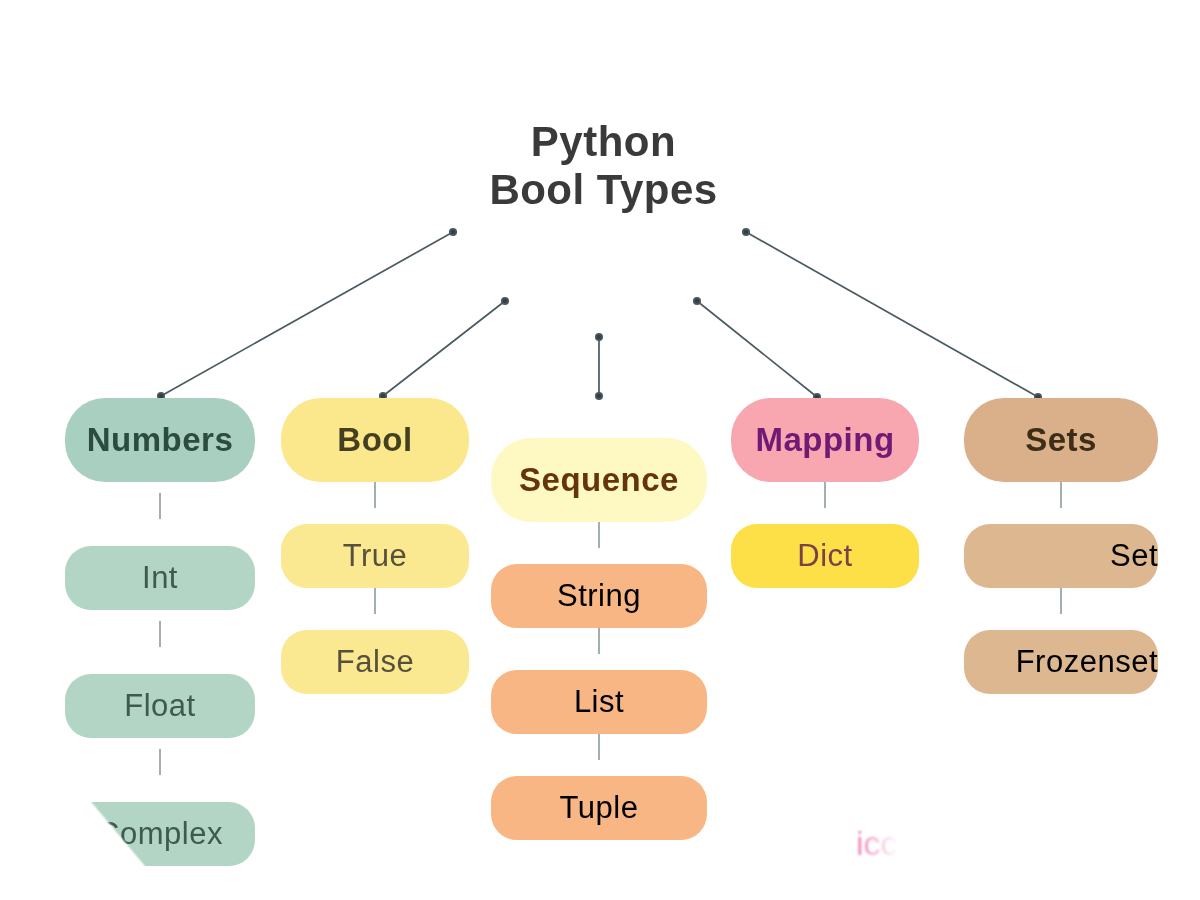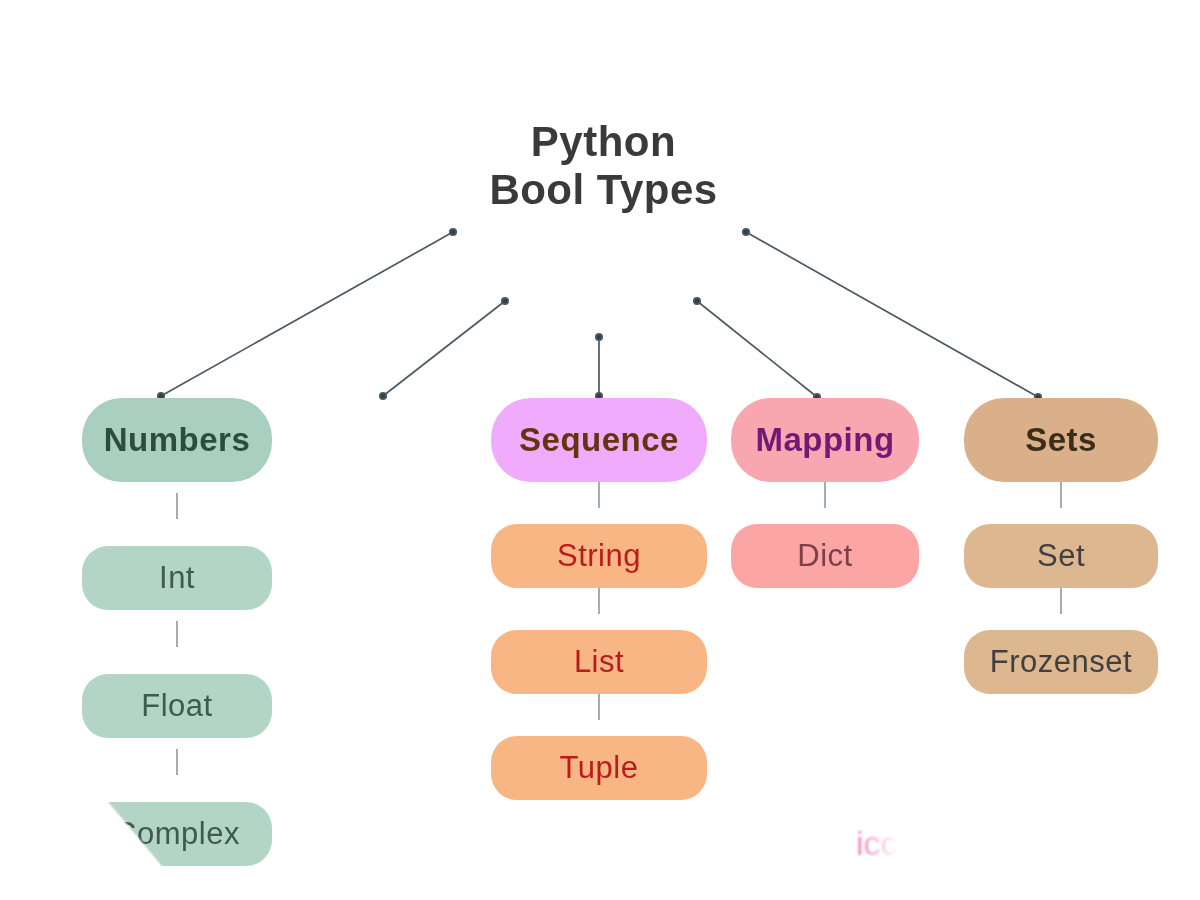--- a/index.html
+++ b/index.html
@@ -58,26 +58,26 @@
   .vlink{
     width:2px;height:26px;
     margin:0 auto;
     background:#a3aeb3;
   }
   
   .col-numbers  .header{background:#a9cfc0;color:#2c4c40;}
   .col-numbers  .child {background:#b3d5c6;color:#3f5a4e;}
   .col-bool     .header{background:#fbe88c;color:#453f22;}
   .col-bool     .child {background:#fae990;color:#57503a;}
-  .col-sequence .header{background:#f0abfc;color:#66330f;}
-  .col-sequence .child {background:#f8b685;color:#b91c1c;}
+  .col-sequence .header{background:#fef9c3;color:#66330f;margin-top:40px;}
+  .col-sequence .child {background:#f8b685;color:#000000;}
   .col-mapping  .header{background:#f8a7b1;color:#701a75;}
-  .col-mapping  .child {background:#fca5a5;color:#7c4049;}
+  .col-mapping  .child {background:#fde047;color:#7c4049;}
   .col-sets     .header{background:#d9b089;color:#3b2d18;}
-  .col-sets     .child {background:#dcb790;color:#404040;}
+  .col-sets     .child {background:#dcb790;color:#000000;justify-content:flex-end;}
 
   
   .box.erased{position:relative;}
   .box.erased .wedge{
     position:absolute;
     left:-152px;top:-5px;
     width:174px;height:74px;
     background:#ffffff;
     transform:skewX(40deg);
     transform-origin:top left;
@@ -116,39 +116,52 @@
         <circle cx="599" cy="396" r="3.2"></circle>
       <line x1="697" y1="301" x2="817" y2="397"></line>
       <circle cx="697" cy="301" r="3.2"></circle>
         <circle cx="817" cy="397" r="3.2"></circle>
       <line x1="746" y1="232" x2="1038" y2="397"></line>
       <circle cx="746" cy="232" r="3.2"></circle>
         <circle cx="1038" cy="397" r="3.2"></circle>
     </g>
   </svg>
 
-  <div class="column col-numbers" style="left:82px;width:190px;gap:11px;">
+  <div class="column col-numbers" style="left:65px;width:190px;gap:11px;">
     <div class="box header">
         <span>Numbers</span>
       </div>
     <div class="vlink"></div>
     <div class="box child">
         <span>Int</span>
       </div>
     <div class="vlink"></div>
     <div class="box child">
         <span>Float</span>
       </div>
     <div class="vlink"></div>
     <div class="box child erased">
         <span>Complex</span>
         <span class="wedge"></span>
       </div>
   </div>
 
+  <div class="column col-bool" style="left:281px;width:188px;">
+    <div class="box header">
+        <span>Bool</span>
+      </div>
+    <div class="vlink"></div>
+    <div class="box child">
+        <span>True</span>
+      </div>
+    <div class="vlink"></div>
+    <div class="box child">
+        <span>False</span>
+      </div>
+  </div>
 
   <div class="column col-sequence" style="left:491px;width:216px;">
     <div class="box header">
         <span>Sequence</span>
       </div>
     <div class="vlink"></div>
     <div class="box child">
         <span>String</span>
       </div>
     <div class="vlink"></div>

